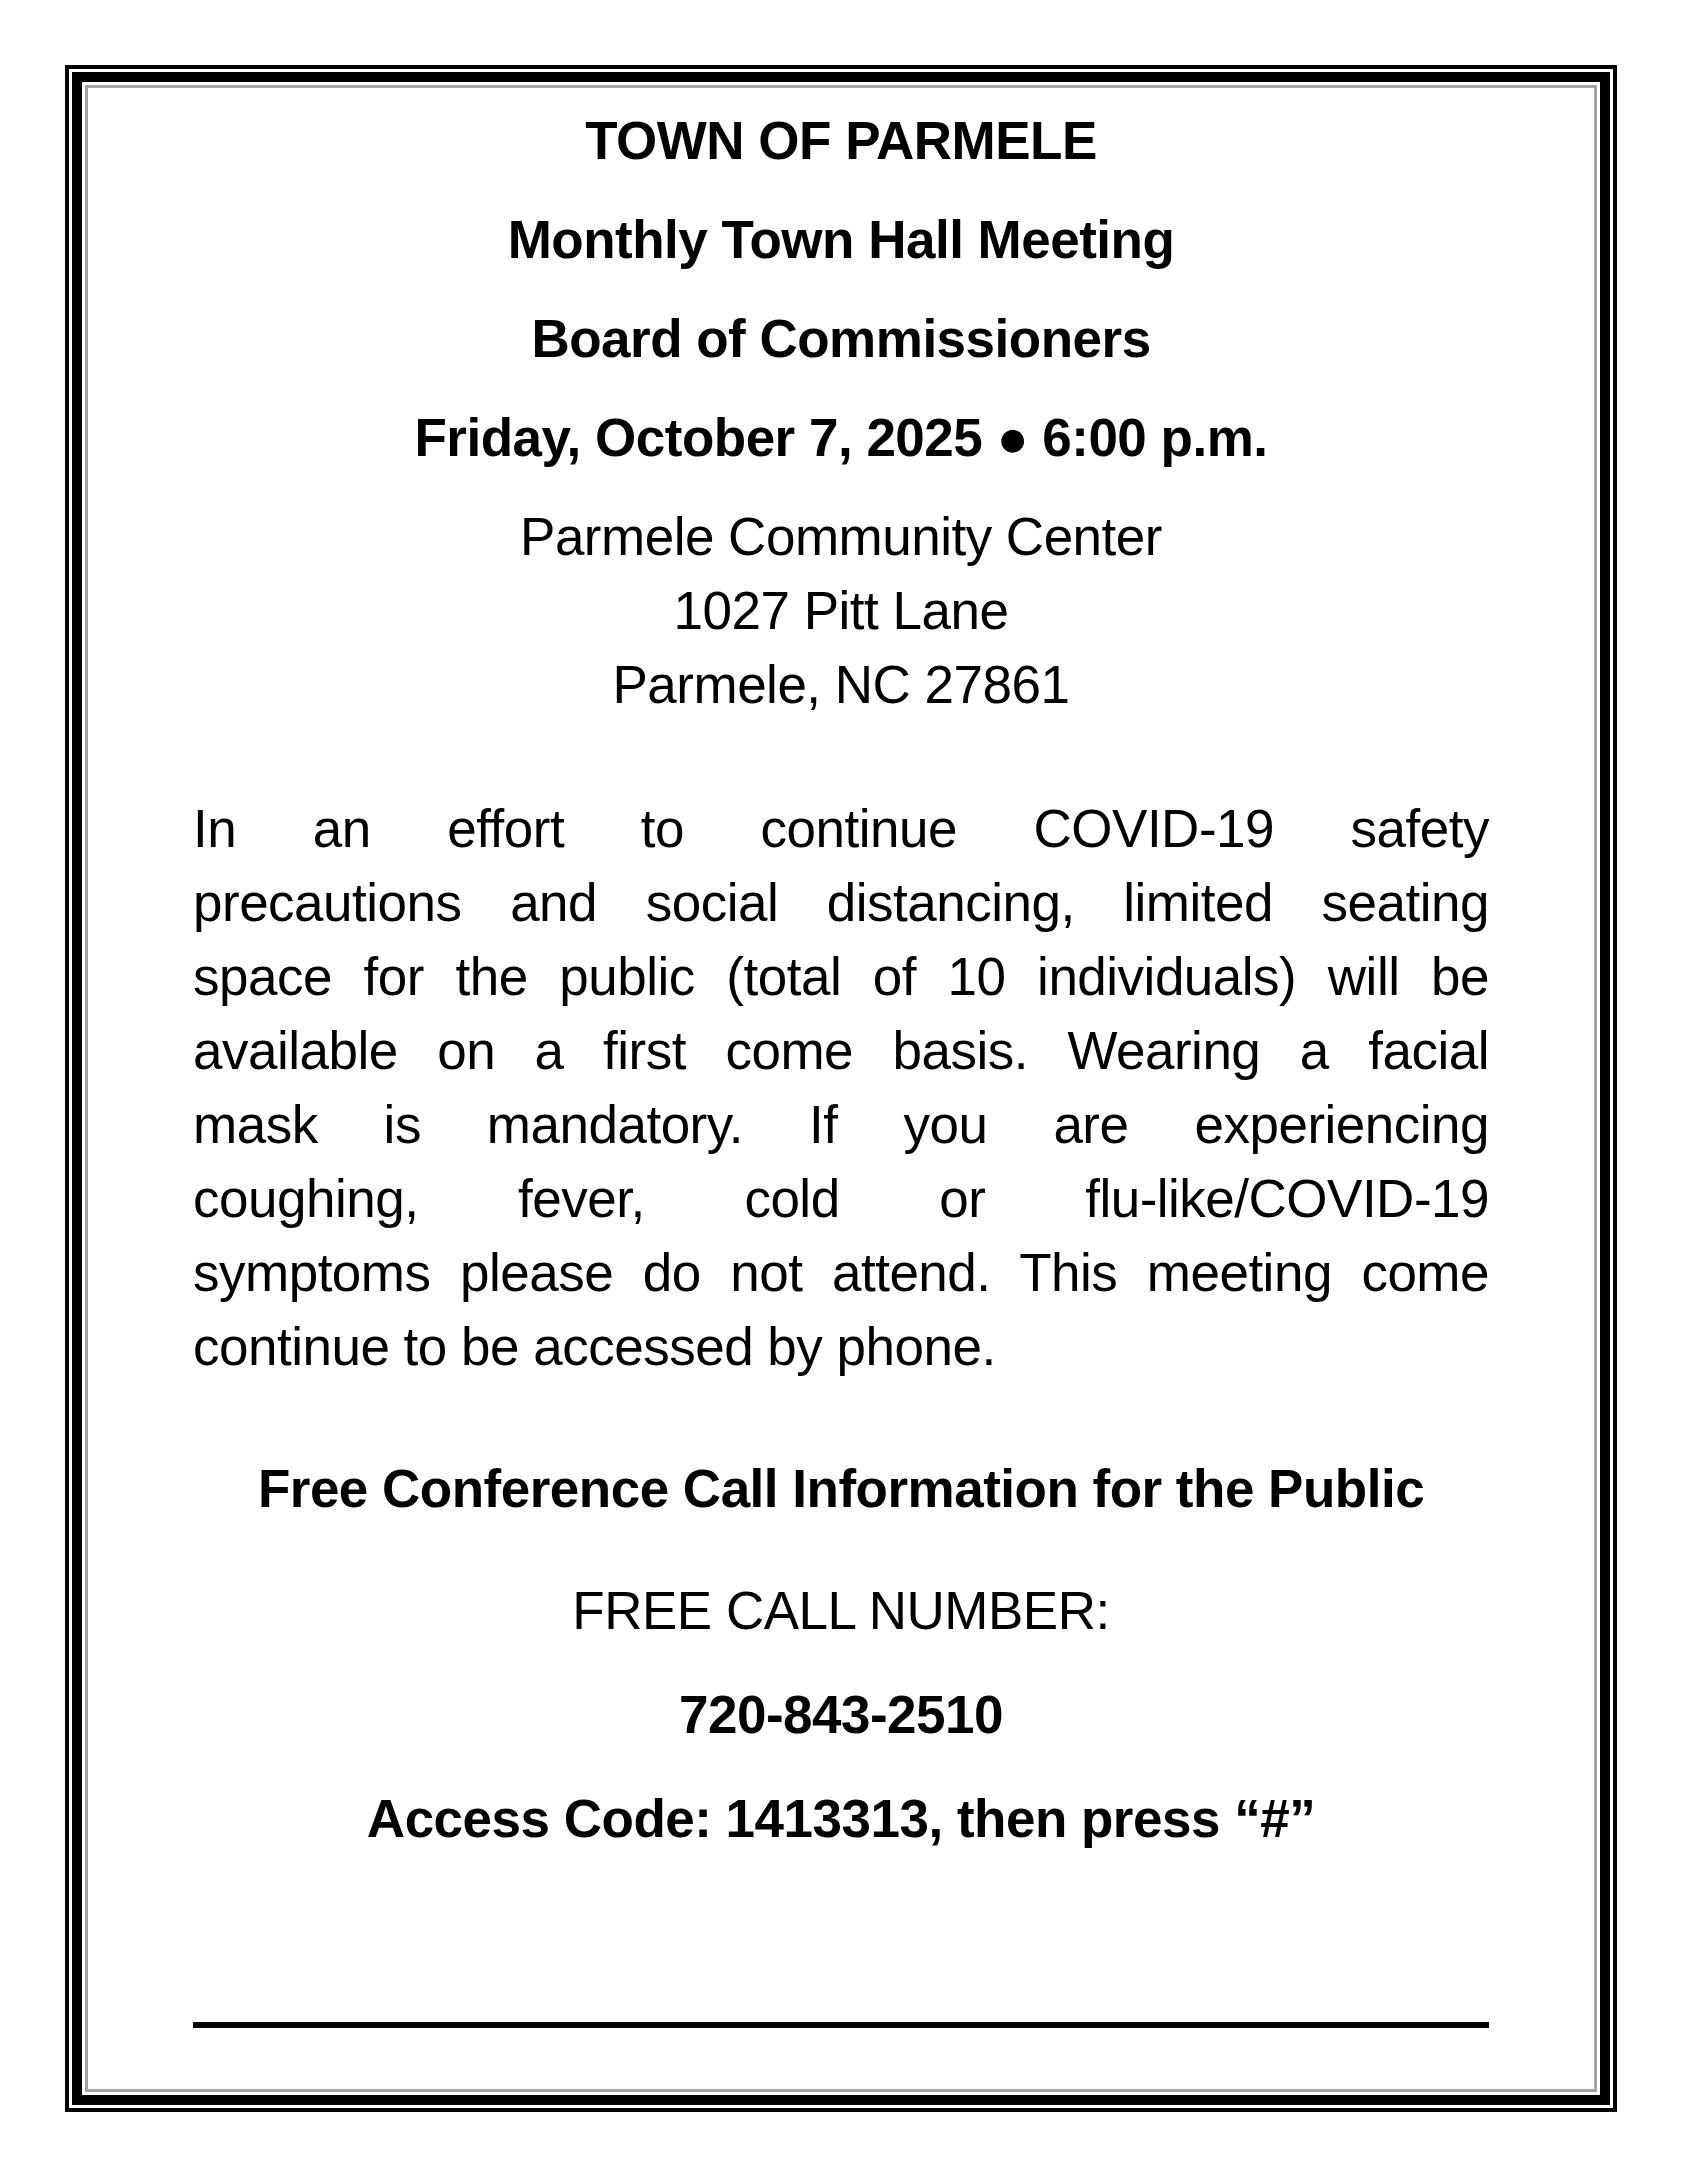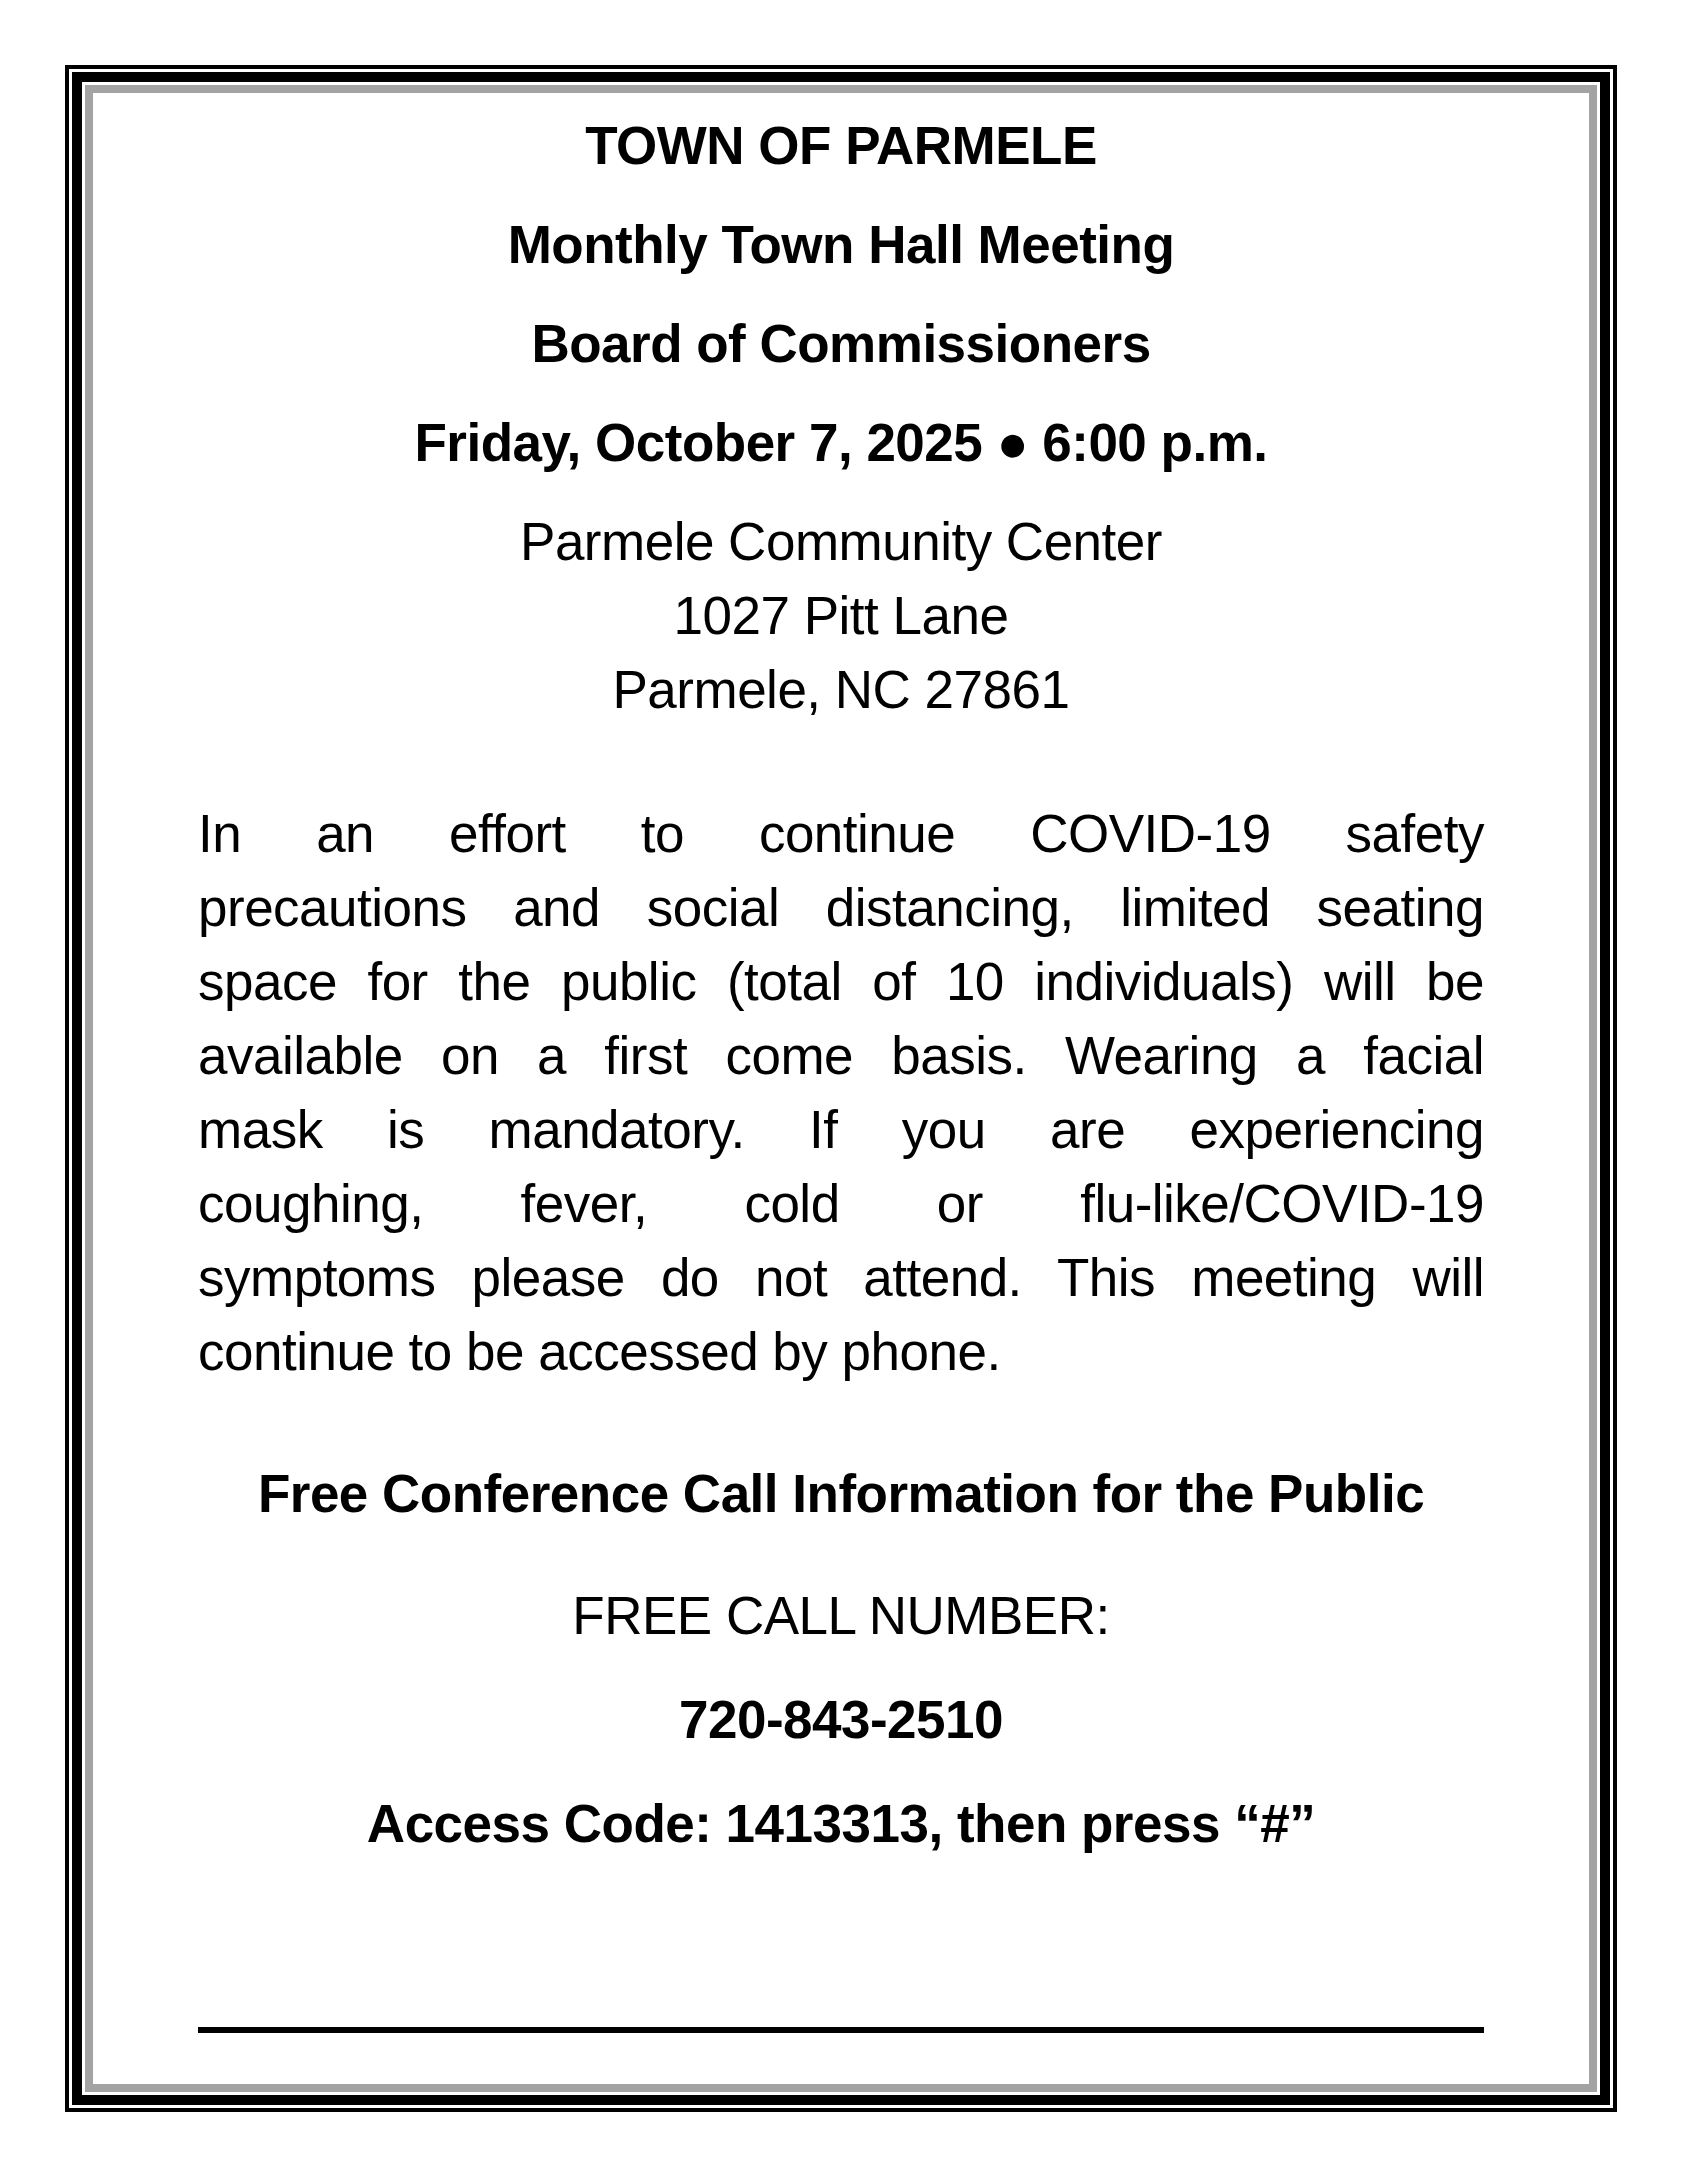--- a/index.html
+++ b/index.html
@@ -26,21 +26,21 @@
     border: 4px solid #000;
   }
   .frame-mid {
     position: absolute;
     top: 3px; left: 3px; right: 3px; bottom: 3px;
     border: 10px solid #000;
   }
   .frame-inner {
     position: absolute;
     top: 3px; left: 3px; right: 3px; bottom: 3px;
-    border: 8px solid #a3a3a3;
+    border: 3px solid #a3a3a3;
   }
   .content {
     position: absolute;
     top: 0; left: 0; right: 0; bottom: 0;
     box-sizing: border-box;
     padding: 16px 105px 0 105px;
     text-align: center;
     letter-spacing: -0.5px;
   }
   .h {
@@ -96,21 +96,21 @@
           <div class="addr">Parmele, NC 27861</div>
         </div>
 
         <div class="para">
           <div class="jline">In an effort to continue COVID-19 safety</div>
           <div class="jline">precautions and social distancing, limited seating</div>
           <div class="jline">space for the public (total of 10 individuals) will be</div>
           <div class="jline">available on a first come basis. Wearing a facial</div>
           <div class="jline">mask is mandatory. If you are experiencing</div>
           <div class="jline">coughing, fever, cold or flu-like/COVID-19</div>
-          <div class="jline">symptoms please do not attend. This meeting will</div>
+          <div class="jline">symptoms please do not attend. This meeting come</div>
           <div class="jline last">continue to be accessed by phone.</div>
         </div>
 
         <div class="h bold conf-heading">Free Conference Call Information for the Public</div>
         <div class="h conf-line">FREE CALL NUMBER:</div>
         <div class="h bold conf-line">720-843-2510</div>
         <div class="h bold conf-line">Access Code: 1413313, then press “#”</div>
 
         <div class="rule"></div>
 

